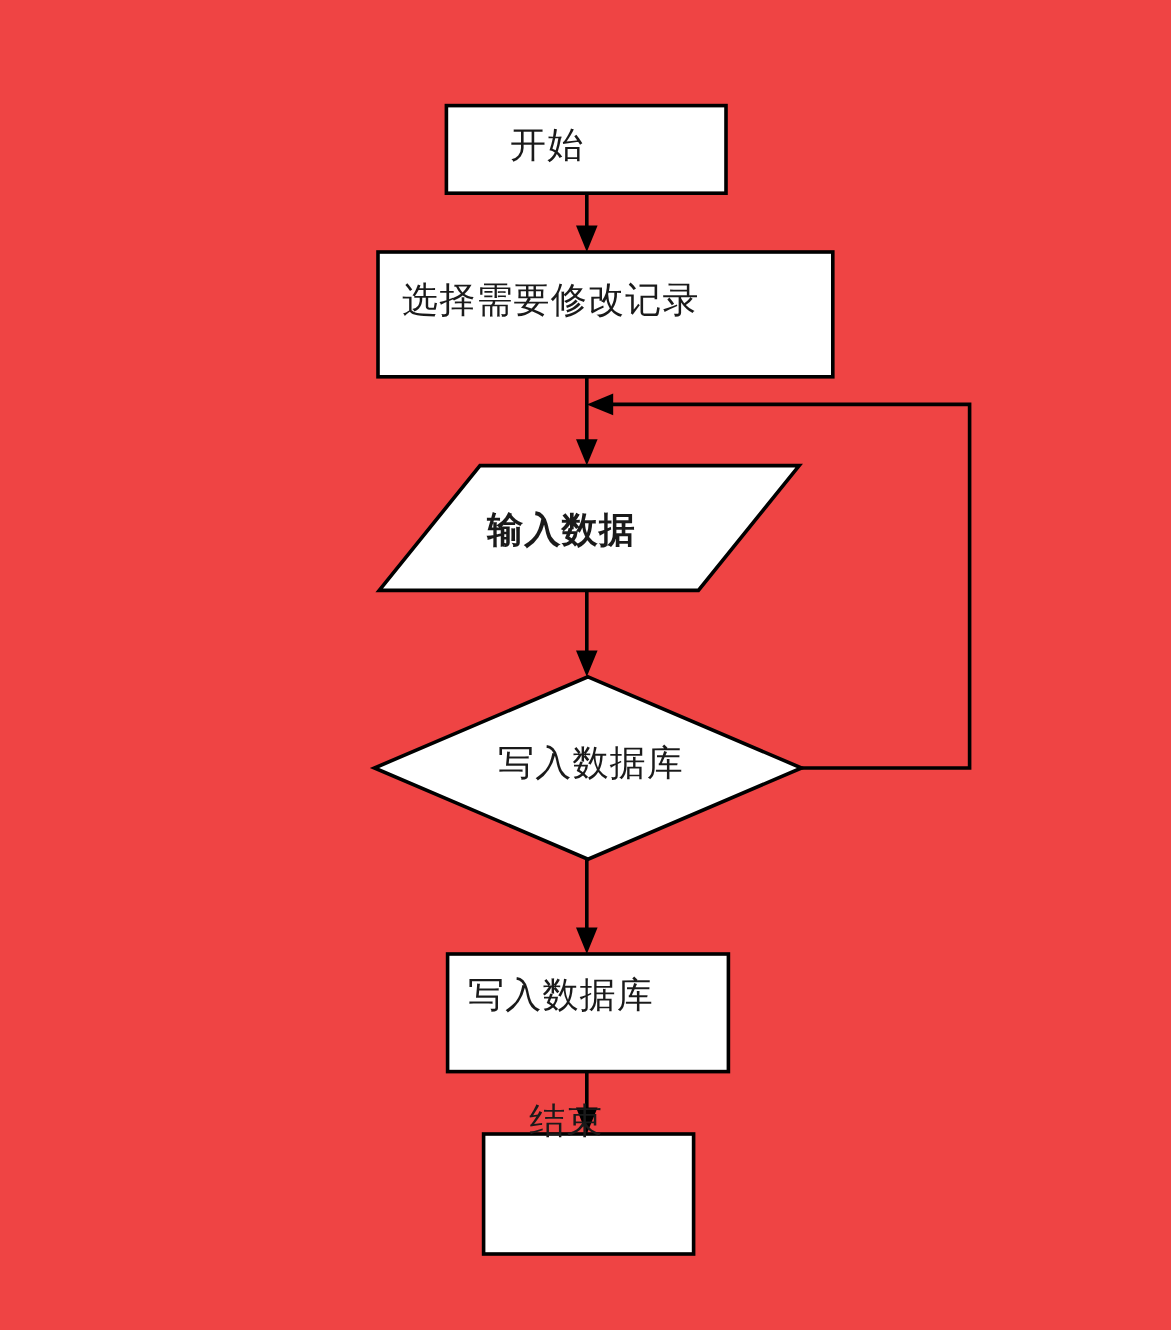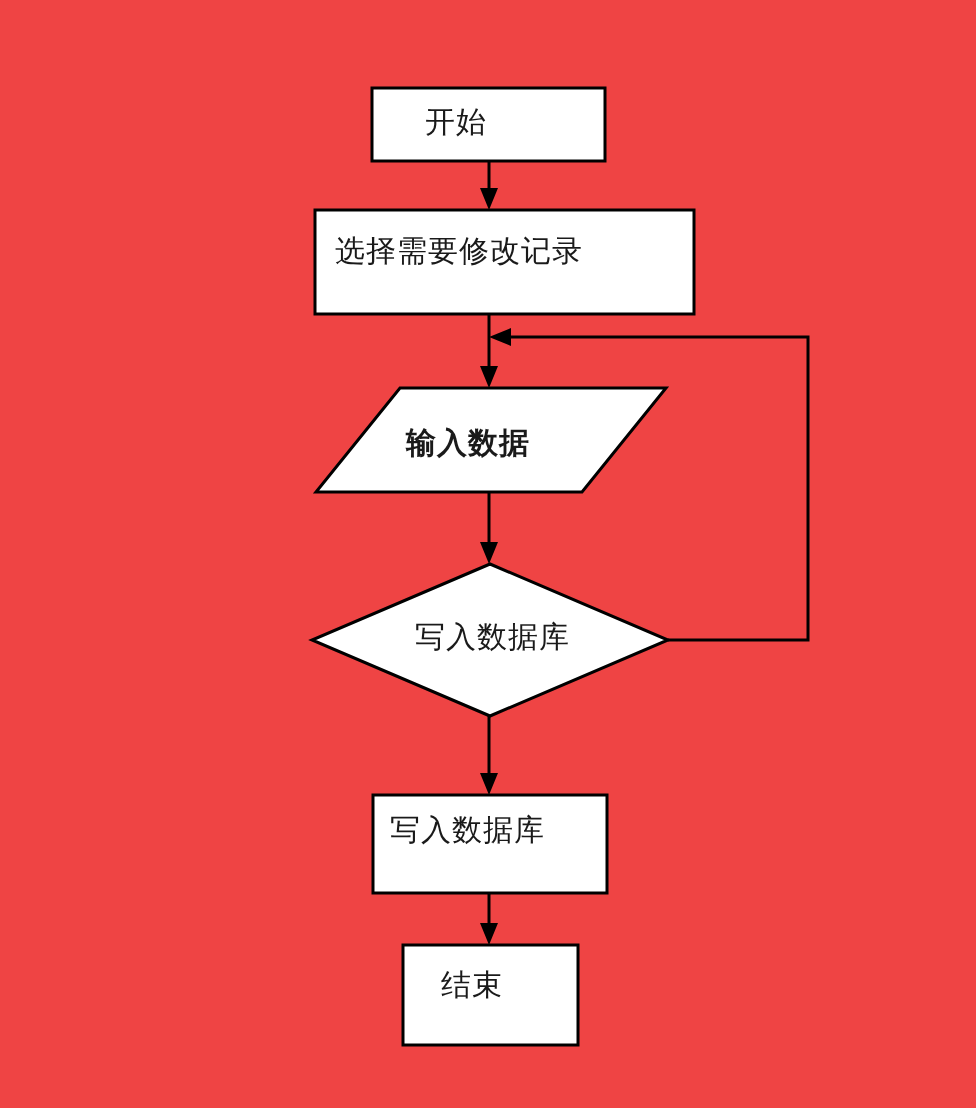--- a/index.html
+++ b/index.html
@@ -90,15 +90,15 @@
   <div class="node-label" style="left:425px; top:107px;">开始</div>
 
   <div class="node-label" style="left:335px; top:236px;">选择需要修改记录</div>
 
   <div class="node-label" style="left:406px; top:428px;font-weight:bold;">输入数据</div>
 
   <div class="node-label" style="left:415px; top:622px;">写入数据库</div>
 
   <div class="node-label" style="left:390px; top:815px;">写入数据库</div>
 
-  <div class="node-label" style="left:441px; top:970px;">结束</div>
+  <div class="node-label" style="left:441px; top:920px;">结束</div>
 
 </div>
 
 </body></html>

